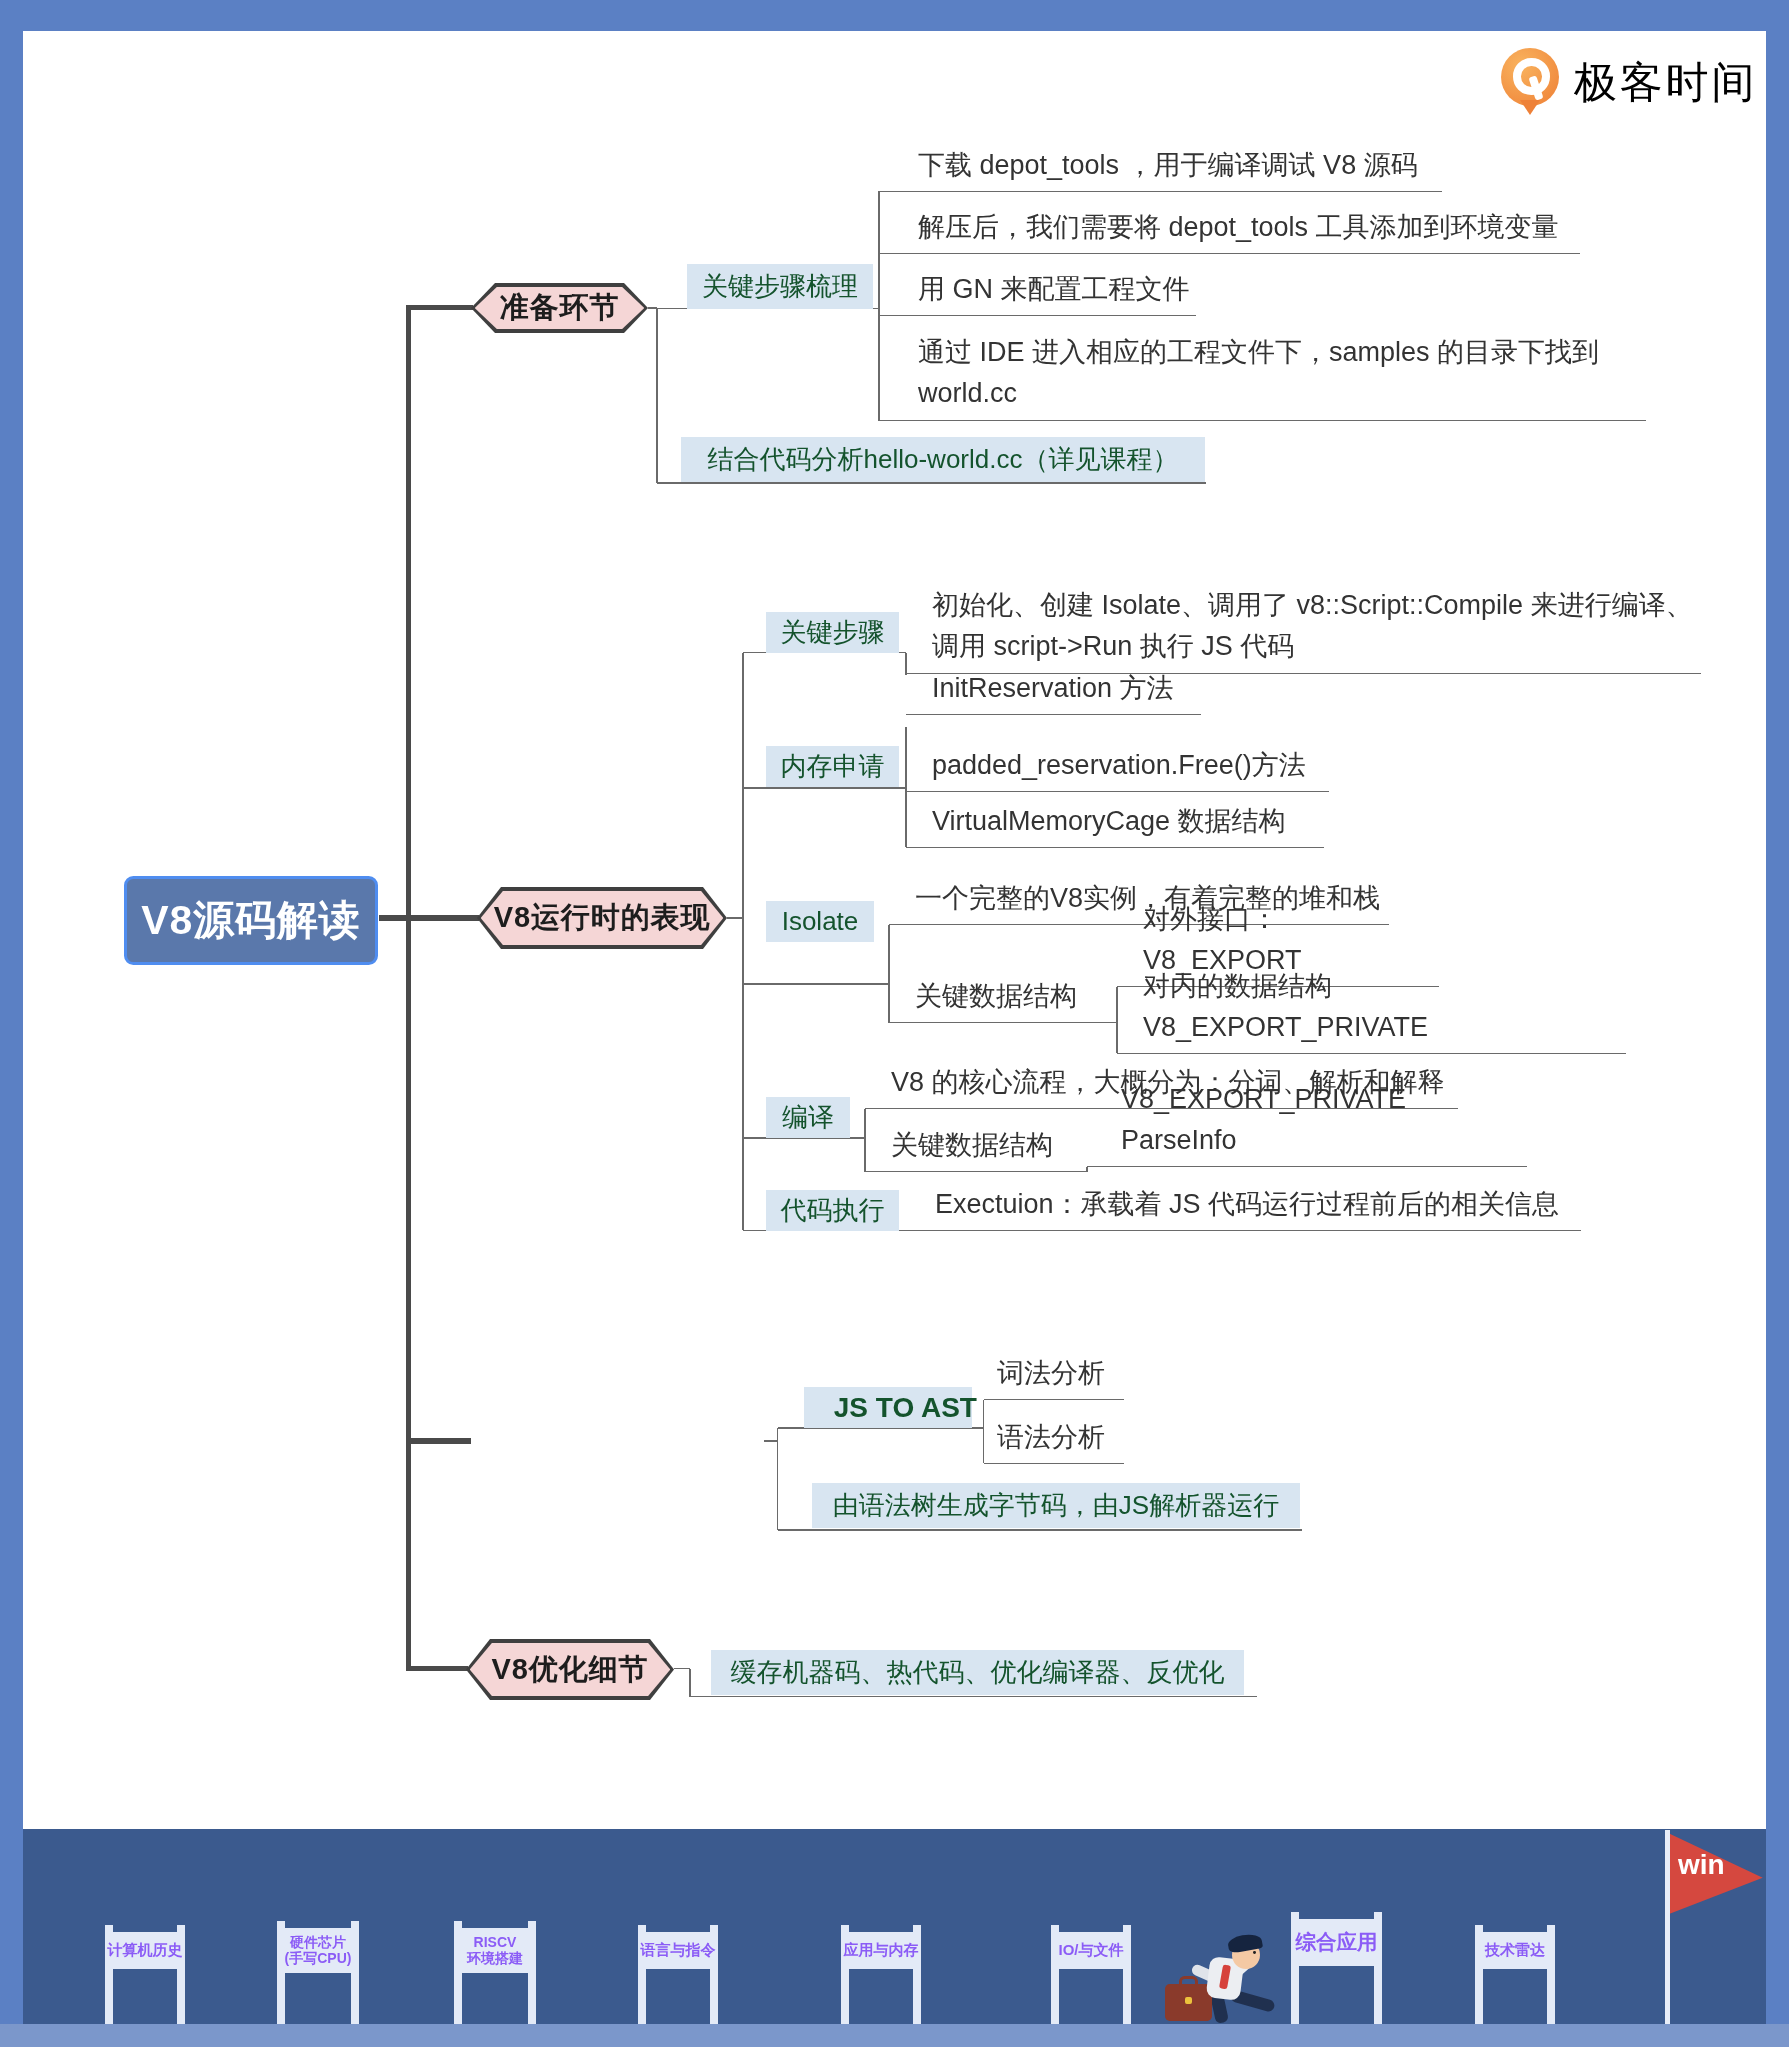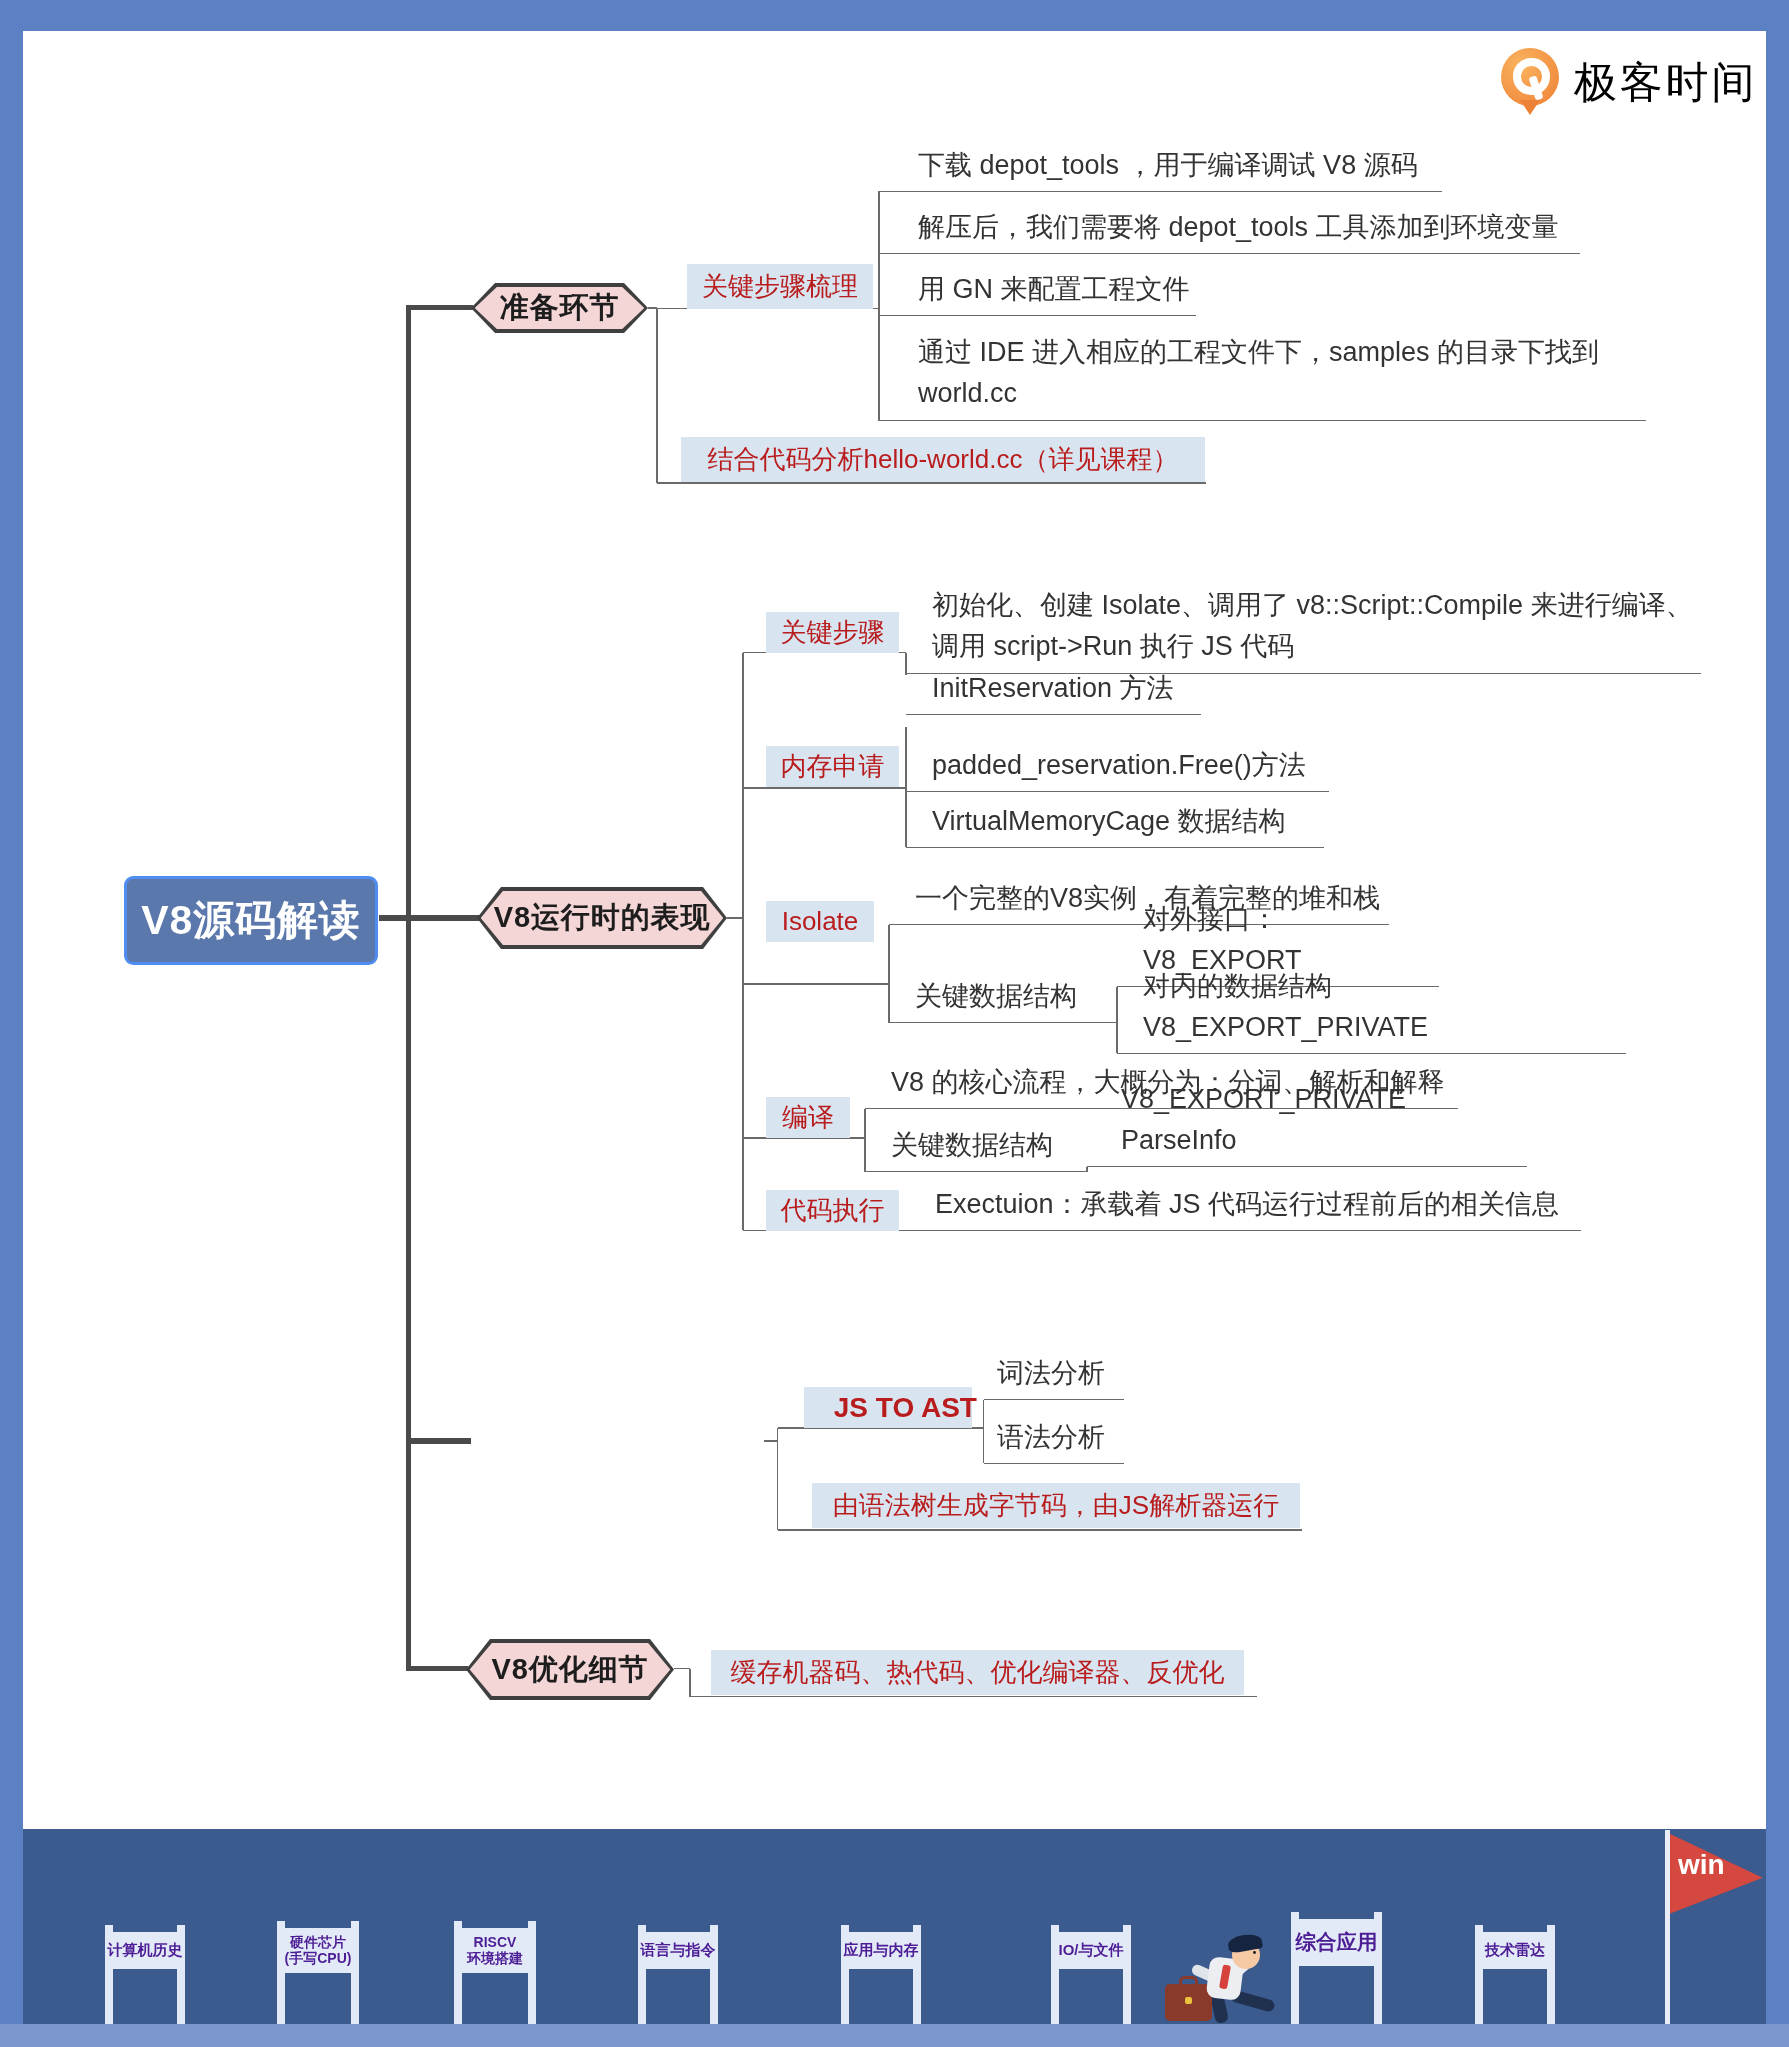--- a/index.html
+++ b/index.html
@@ -30,21 +30,21 @@
   .hex{position:absolute;z-index:3;}
   .hex .hex-outer{position:absolute;inset:0;background:#3f3f3f;
     clip-path:polygon(24px 0,calc(100% - 24px) 0,100% 50%,calc(100% - 24px) 100%,24px 100%,0 50%);}
   .hex .hex-inner{position:absolute;inset:3.7px;background:#f5d6d6;
     clip-path:polygon(22.4px 0,calc(100% - 22.4px) 0,100% 50%,calc(100% - 22.4px) 100%,22.4px 100%,0 50%);}
   .hex .hex-label{position:absolute;inset:0;display:flex;align-items:center;justify-content:center;
     color:#1d1d1d;font-size:29px;font-weight:bold;letter-spacing:0.9px;}
 
   
   .chip{
-    position:absolute;background:#d8e5f1;color:#b91c1c;font-size:26px;
+    position:absolute;background:#d8e5f1;color:#14532d;font-size:26px;
     display:flex;align-items:center;justify-content:center;z-index:2;
     box-sizing:border-box;padding:0 9.3px;white-space:nowrap;
   }
   .chip.bold{font-weight:bold;font-size:28px;}
 
   
   .row{
     position:absolute;border-bottom:1.9px solid #6a6a6a;color:#333333;
     font-size:27px;line-height:1.5;z-index:2;box-sizing:border-box;
     padding:0 3.7px 5.6px 26px;display:flex;align-items:flex-end;
@@ -67,21 +67,21 @@
   .footer-bar{position:absolute;left:23px;top:1829px;width:1743px;height:195px;background:#3b5a8e;z-index:2;}
   .ground-strip{position:absolute;left:0;top:2024px;width:1790px;height:23px;background:#7b97cb;z-index:3;}
 
   .sign{position:absolute;z-index:4;}
   .sign .post{position:absolute;top:0;bottom:0;width:8.4px;background:#e3eaf7;}
   .sign .post.left{left:0;}
   .sign .post.right{right:0;}
   .sign .board{
     position:absolute;left:0;right:0;top:6.5px;background:#e3eaf7;
     display:flex;align-items:center;justify-content:center;text-align:center;
-    color:#4c1d95;font-weight:bold;white-space:pre-line;line-height:1.15;
+    color:#8b5cf6;font-weight:bold;white-space:pre-line;line-height:1.15;
   }
 
   .flag{position:absolute;left:1665px;top:1830px;width:103px;height:194px;z-index:4;}
   .flag-pole{position:absolute;left:0;top:0;width:4.7px;height:194px;background:#e8edf8;}
   .flag-cloth{position:absolute;left:4.7px;top:3.7px;width:93px;height:80px;background:#d5483f;
     clip-path:polygon(0 0,100% 55%,0 100%);}
   .flag-label{position:absolute;left:13px;top:18.6px;color:#ffffff;font-size:28px;font-weight:bold;}
 
   
   .runner{position:absolute;left:1165px;top:1941px;width:131px;height:84px;z-index:5;}

